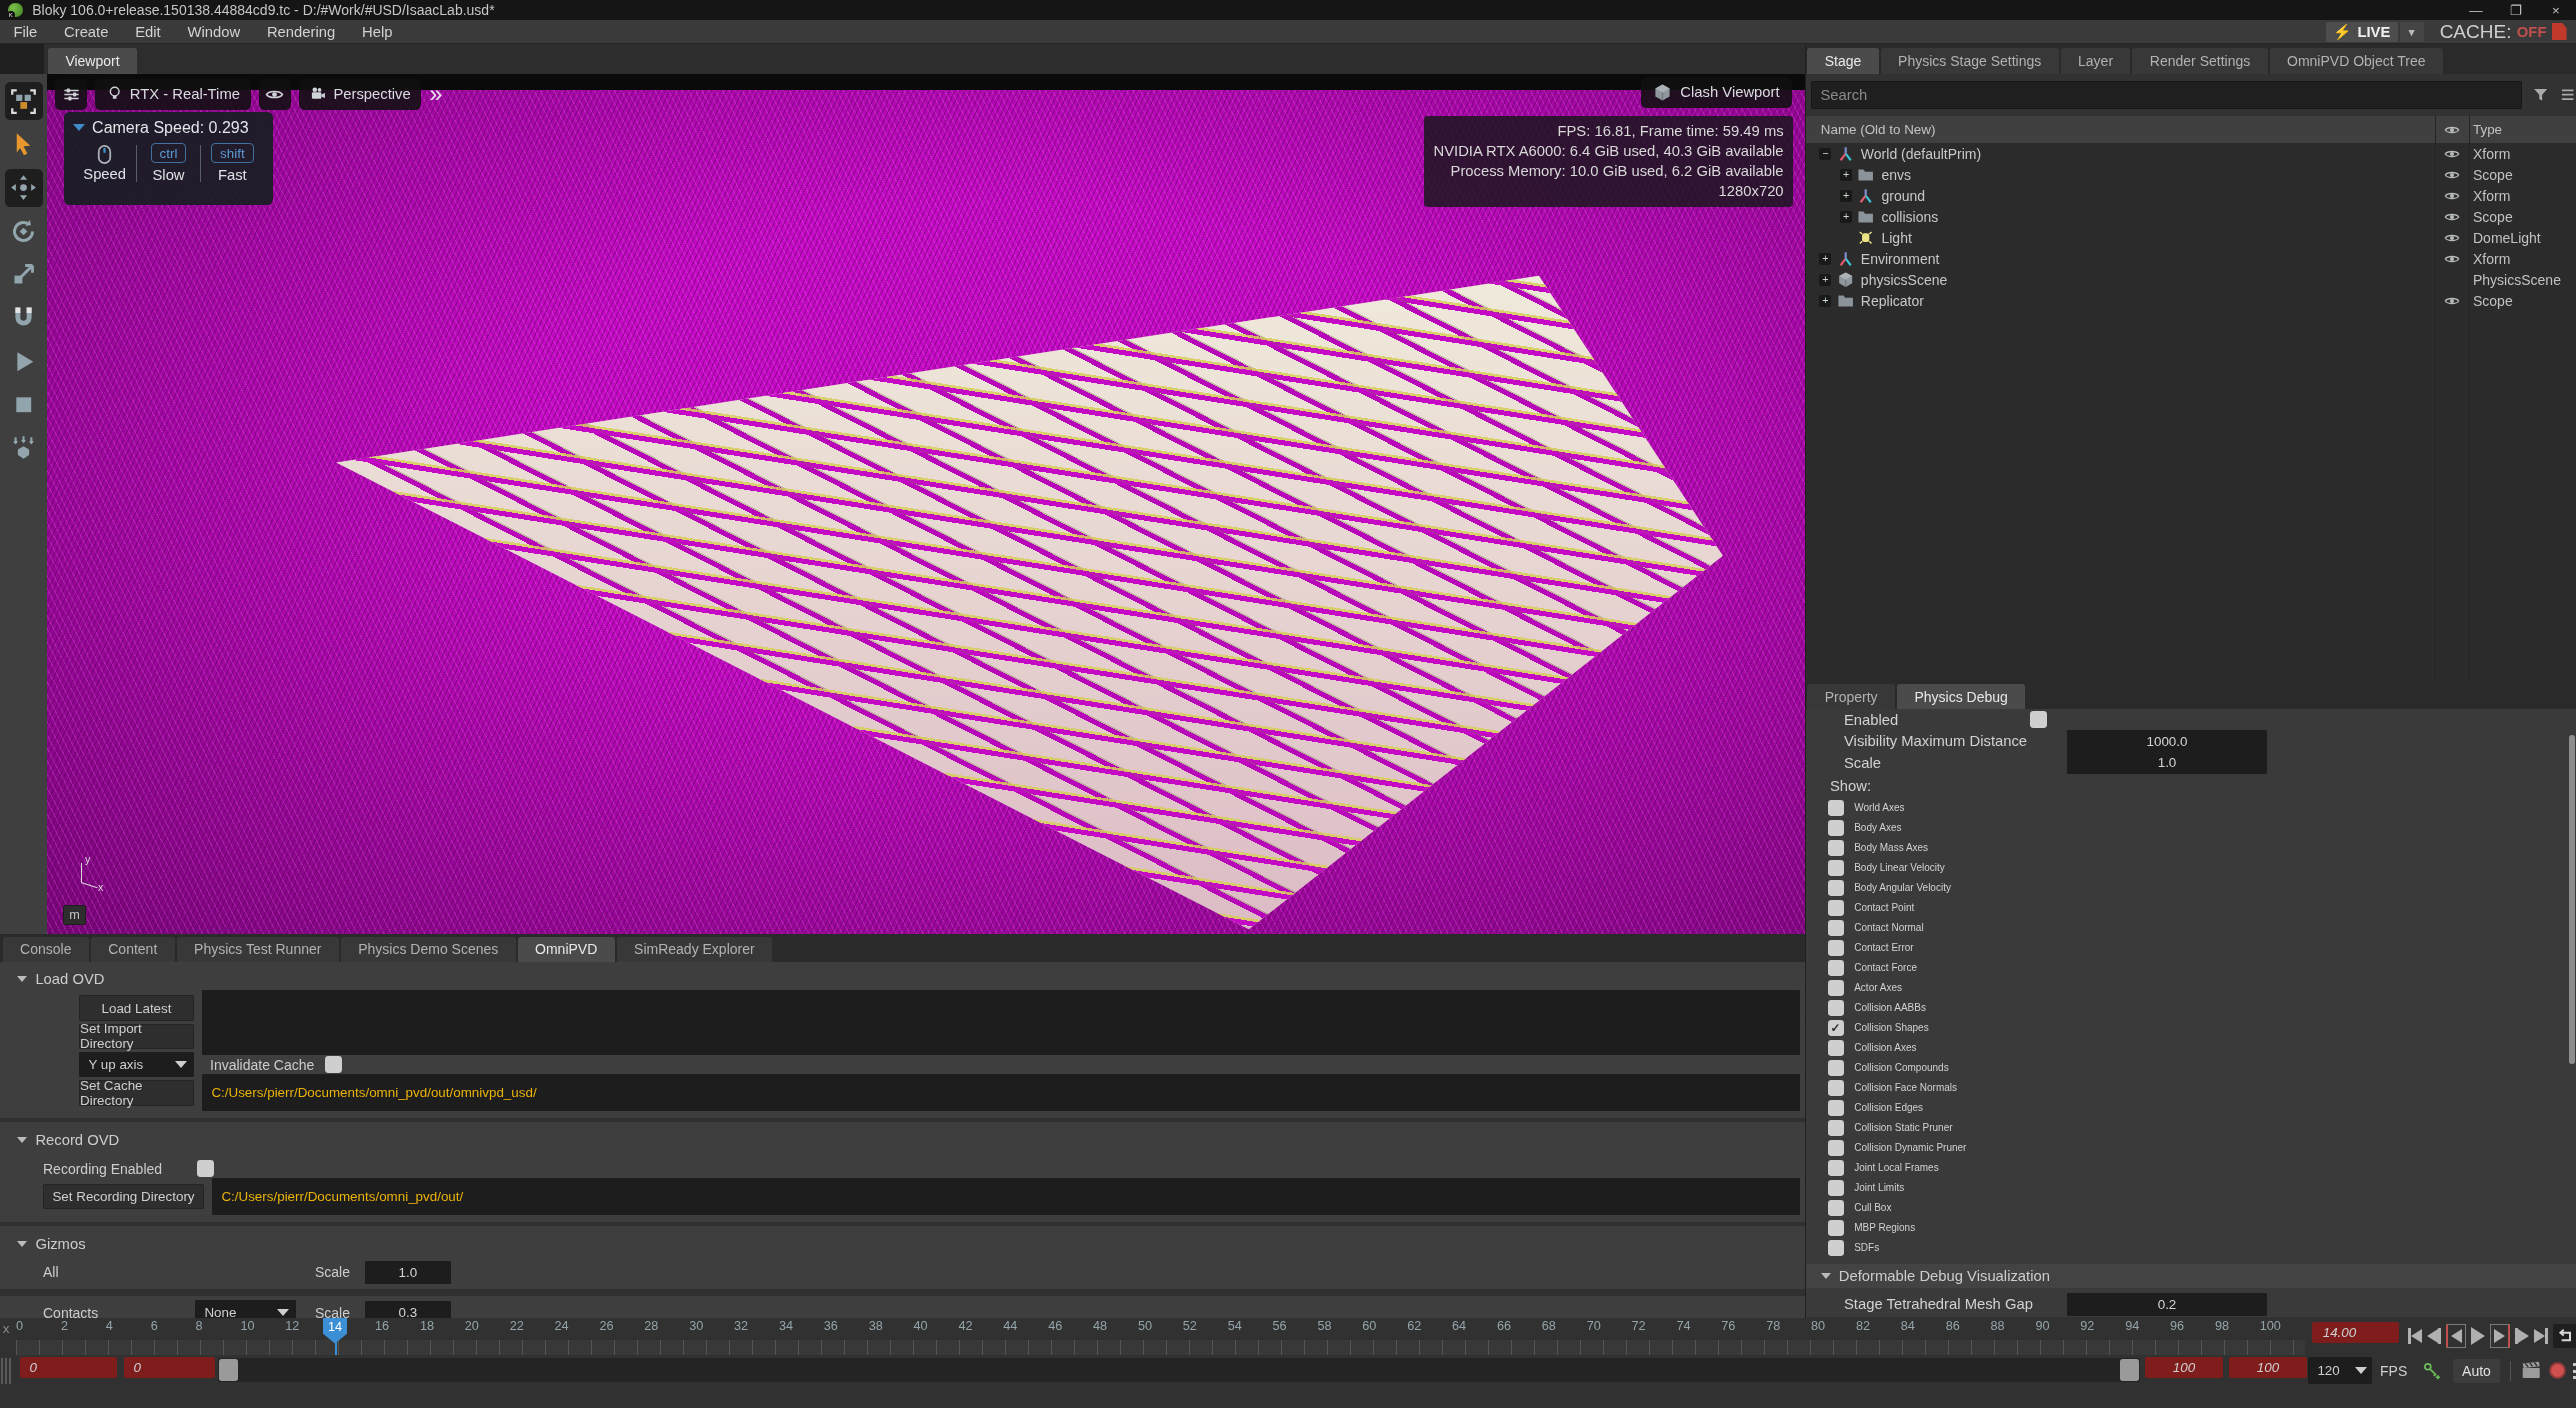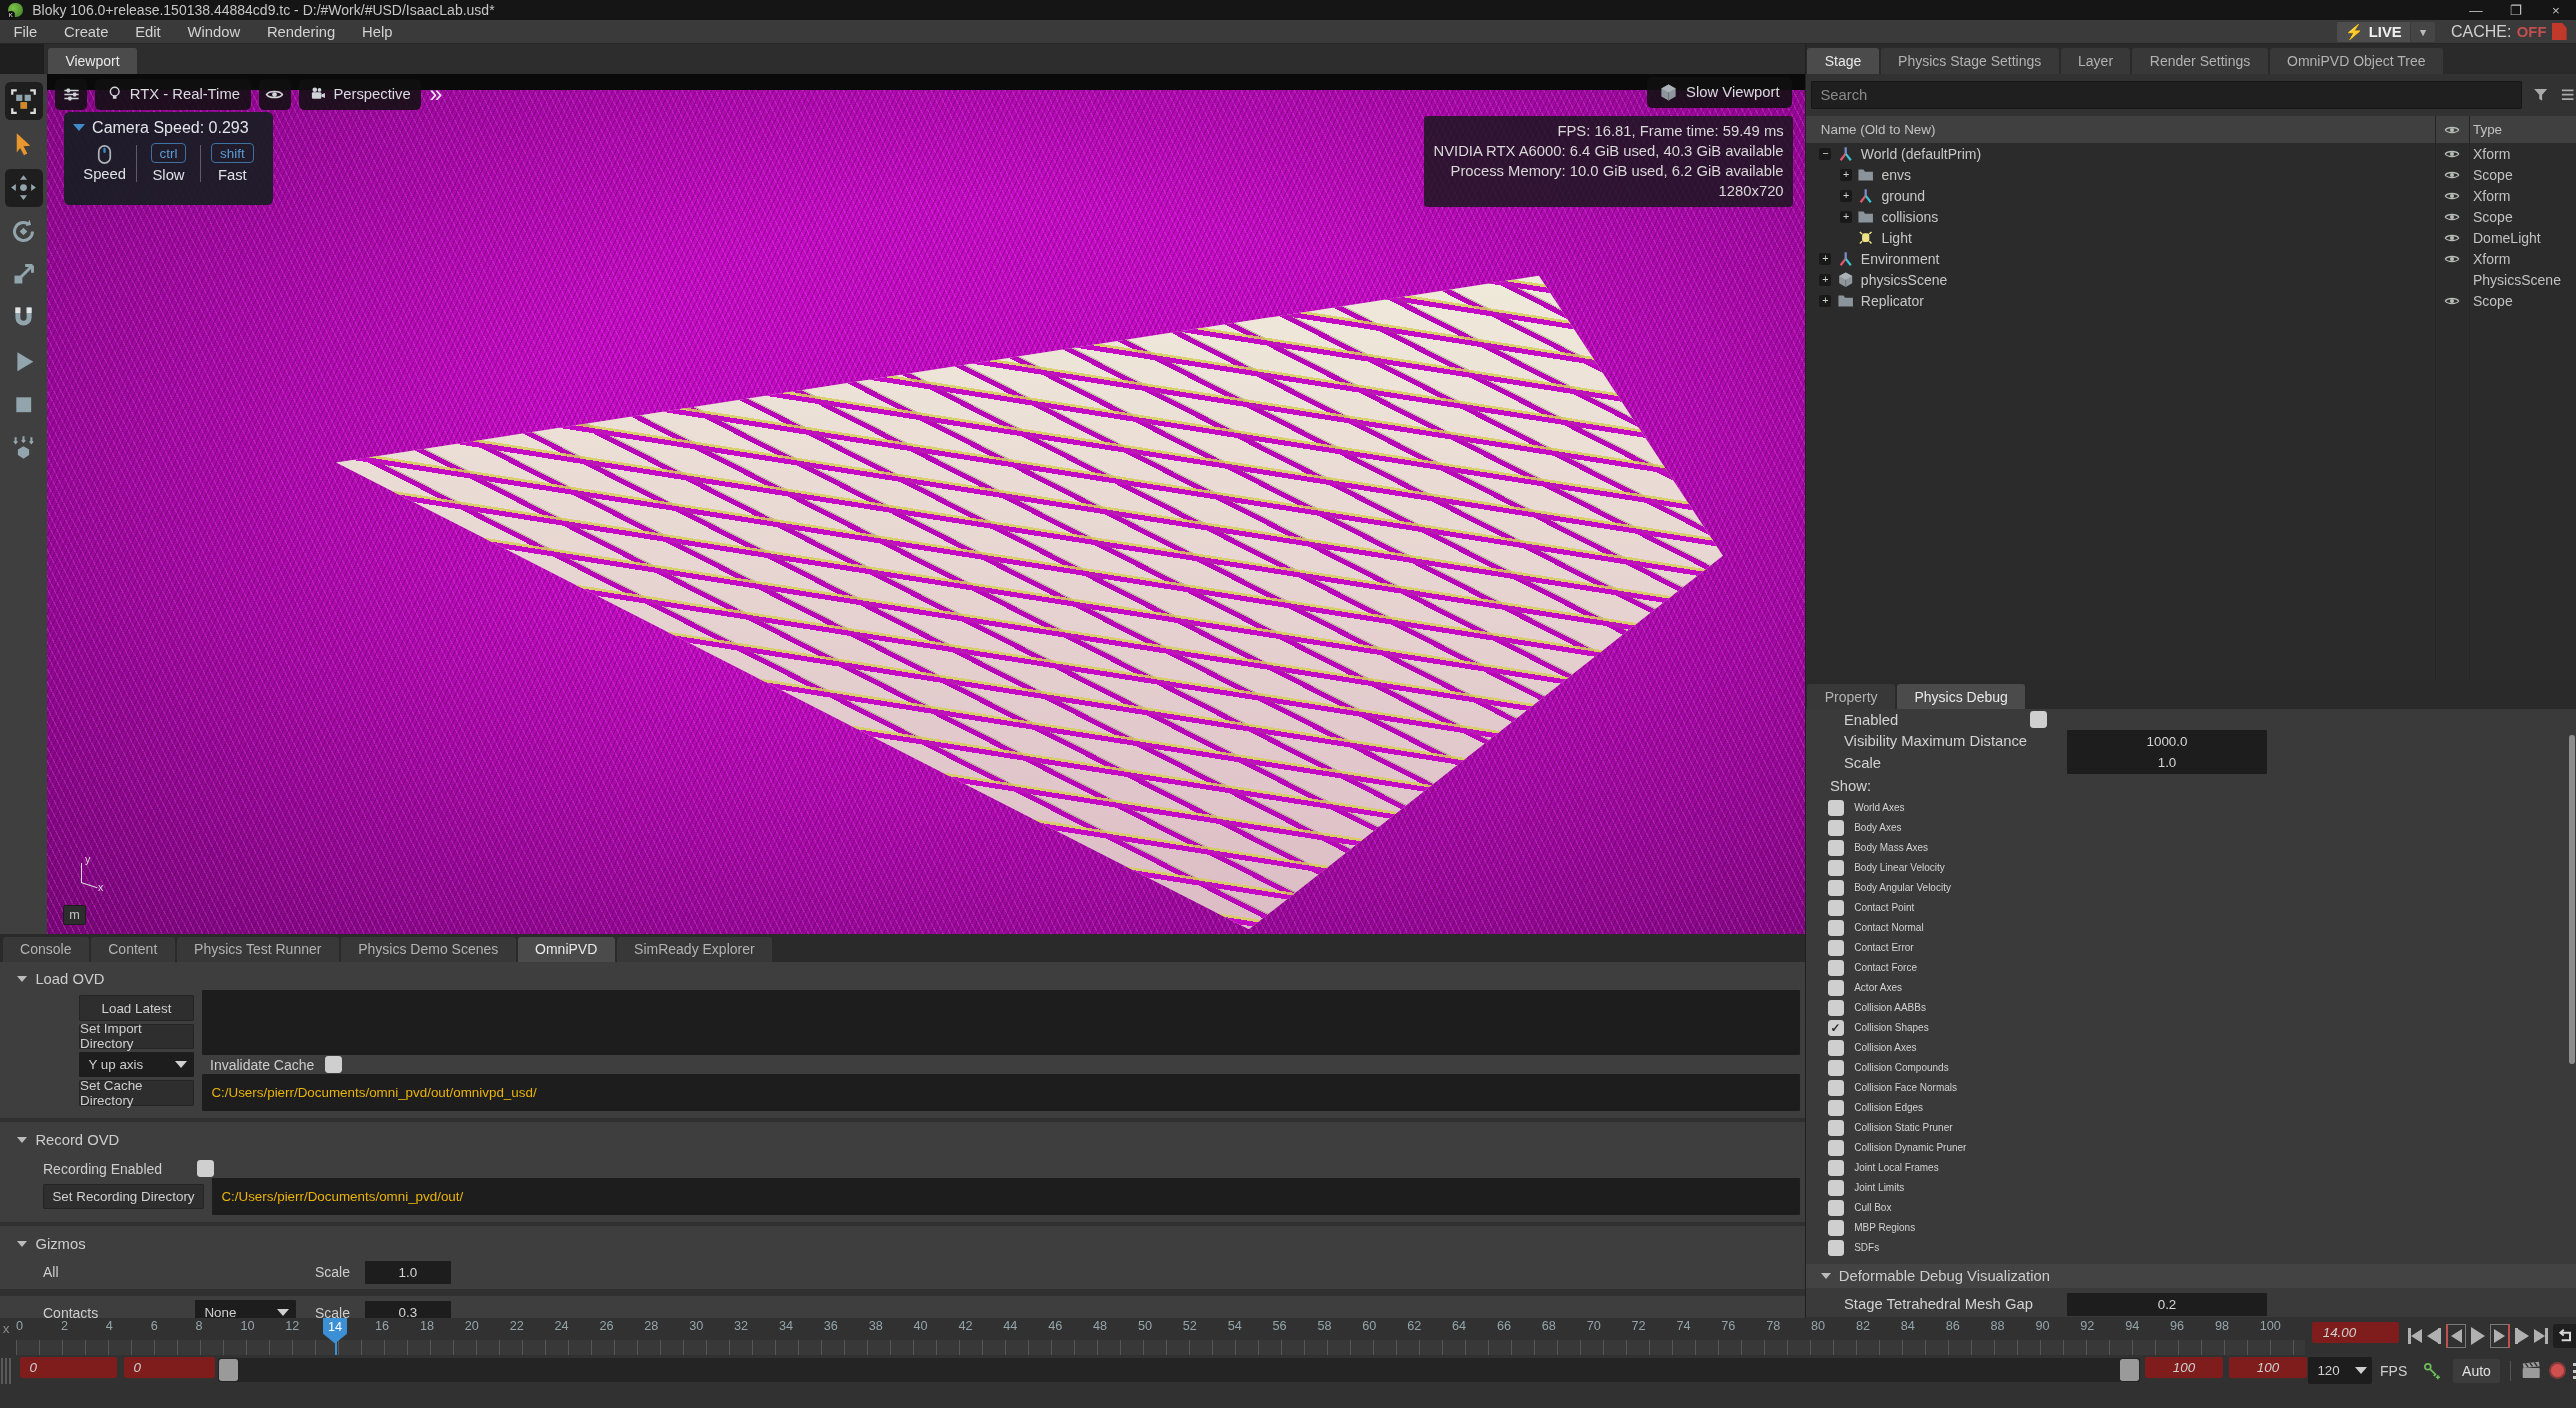--- a/index.html
+++ b/index.html
@@ -13,21 +13,21 @@
   #titlebar { left:0; top:0; width:2576px; height:20px; background:#151515; display:flex; align-items:center; }
   #appicon { width:14.8px; height:14.8px; border-radius:50%; background:radial-gradient(circle at 35% 35%, #7cc24a, #3f7d22); margin-left:8px; position:relative; }
   #appicon .k { position:absolute; left:-1.3px; bottom:-1.3px; width:8px; height:8px; border-radius:50%; background:#111; color:#eee; font-size:6px; display:flex; align-items:center; justify-content:center; }
   #titletext { margin-left:9.4px; font-size:14px; color:#c6c6c6; }
   .winbtn { width:40px; height:20px; display:flex; align-items:center; justify-content:center; color:#c0c0c0; font-size:13.4px; }
   #menubar { left:0; top:20px; width:2576px; height:24px; background:#3a3a3a; display:flex; align-items:center; border-bottom:0.7px solid #262626; }
   .menuitem { padding:0 13.4px; font-size:14.8px; color:#d2d2d2; height:24px; display:flex; align-items:center; }
   #menuright { margin-left:auto; display:flex; align-items:center; height:24px; }
   #livebtn { background:#4d4d4d; height:20px; border-radius:2px 0 0 2px; display:flex; align-items:center; padding:0 8px; font-size:14.8px; color:#f0f0f0; font-weight:bold; }
   #livechev { background:#454545; height:20px; width:24px; margin-left:1.3px; border-radius:0 2px 2px 0; display:flex; align-items:center; justify-content:center; color:#bbb; font-size:10.7px; }
-  #cachelbl { margin:0 5.4px 0 16px; font-size:16px; color:#cfcfcf; }
+  #cachelbl { margin:0 5.4px 0 16px; font-size:19px; color:#cfcfcf; }
   #cacheval { font-size:14.8px; color:#c0504d; font-weight:bold; margin-right:5.4px; }
   #cacheicon { width:14.8px; height:17.4px; background:#c0392b; clip-path:polygon(0 0,70% 0,100% 30%,100% 100%,0 100%); margin-right:9.4px; }
 
   
   #vp-tabbar { left:0; top:44px; width:1805px; height:29.5px; background:#2d2d2d; display:flex; align-items:flex-end; }
   #vp-tabbar .corner { width:44px; height:29.5px; background:#1f1f1f; }
   .tab { height:25.5px; padding:0 17.4px; background:#383838; color:#b2b2b2; font-size:14px; display:flex; align-items:center; margin-right:2px; border-radius:2.7px 2.7px 0 0; }
   .tab.active { background:#4b4b4b; color:#e9e9e9; }
   #lefttools { left:0; top:74px; width:47px; height:860px; background:#3f3f3f; display:flex; flex-direction:column; align-items:center; padding-top:8px; }
   .ltool { width:38px; height:38px; margin-bottom:5.4px; display:flex; align-items:center; justify-content:center; color:#92a4ac; border-radius:5.4px; }
@@ -416,21 +416,21 @@
           <span class="keycap">shift</span>
           <span class="lbl">Fast</span>
         </div>
       </div>
     </div>
 
     <div id="clash" class="pill">
       <svg class="ic" width="19" height="19" style="margin-right:8px" viewBox="0 0 28 28">
           <use href="#sy-cube"></use>
         </svg>
-      <span>Slow Viewport</span>
+      <span>Clash Viewport</span>
     </div>
 
     <div id="stats">
       <div>FPS: 16.81, Frame time: 59.49 ms</div>
       <div>NVIDIA RTX A6000: 6.4 GiB used, 40.3 GiB available</div>
       <div>Process Memory: 10.0 GiB used, 6.2 GiB available</div>
       <div>1280x720</div>
     </div>
 
     <div id="axisgizmo">

